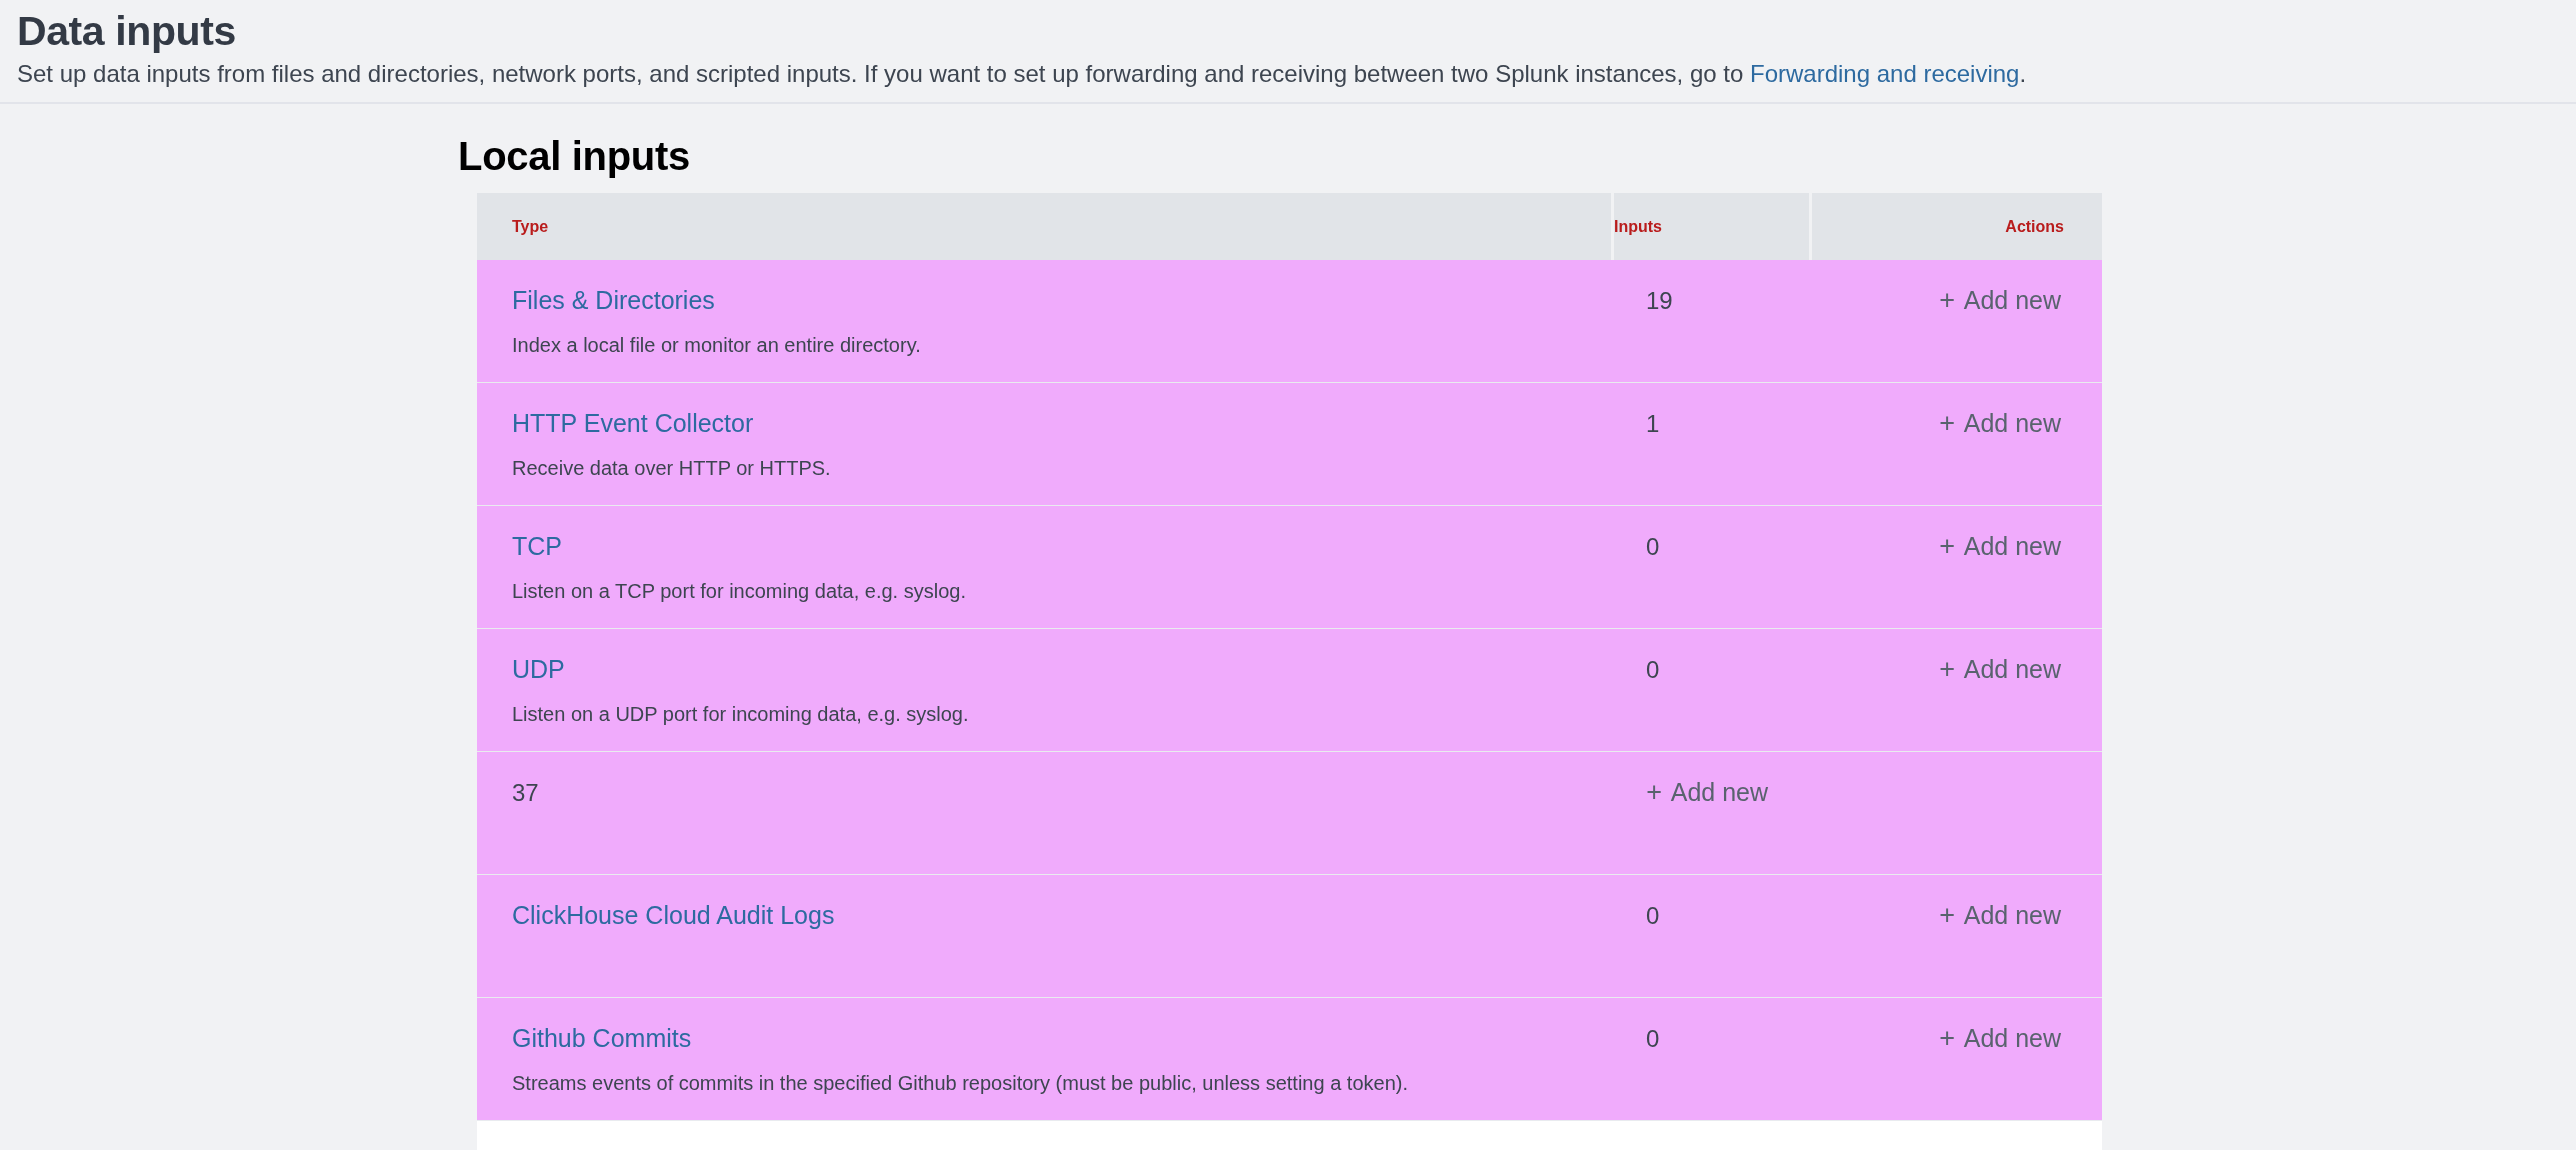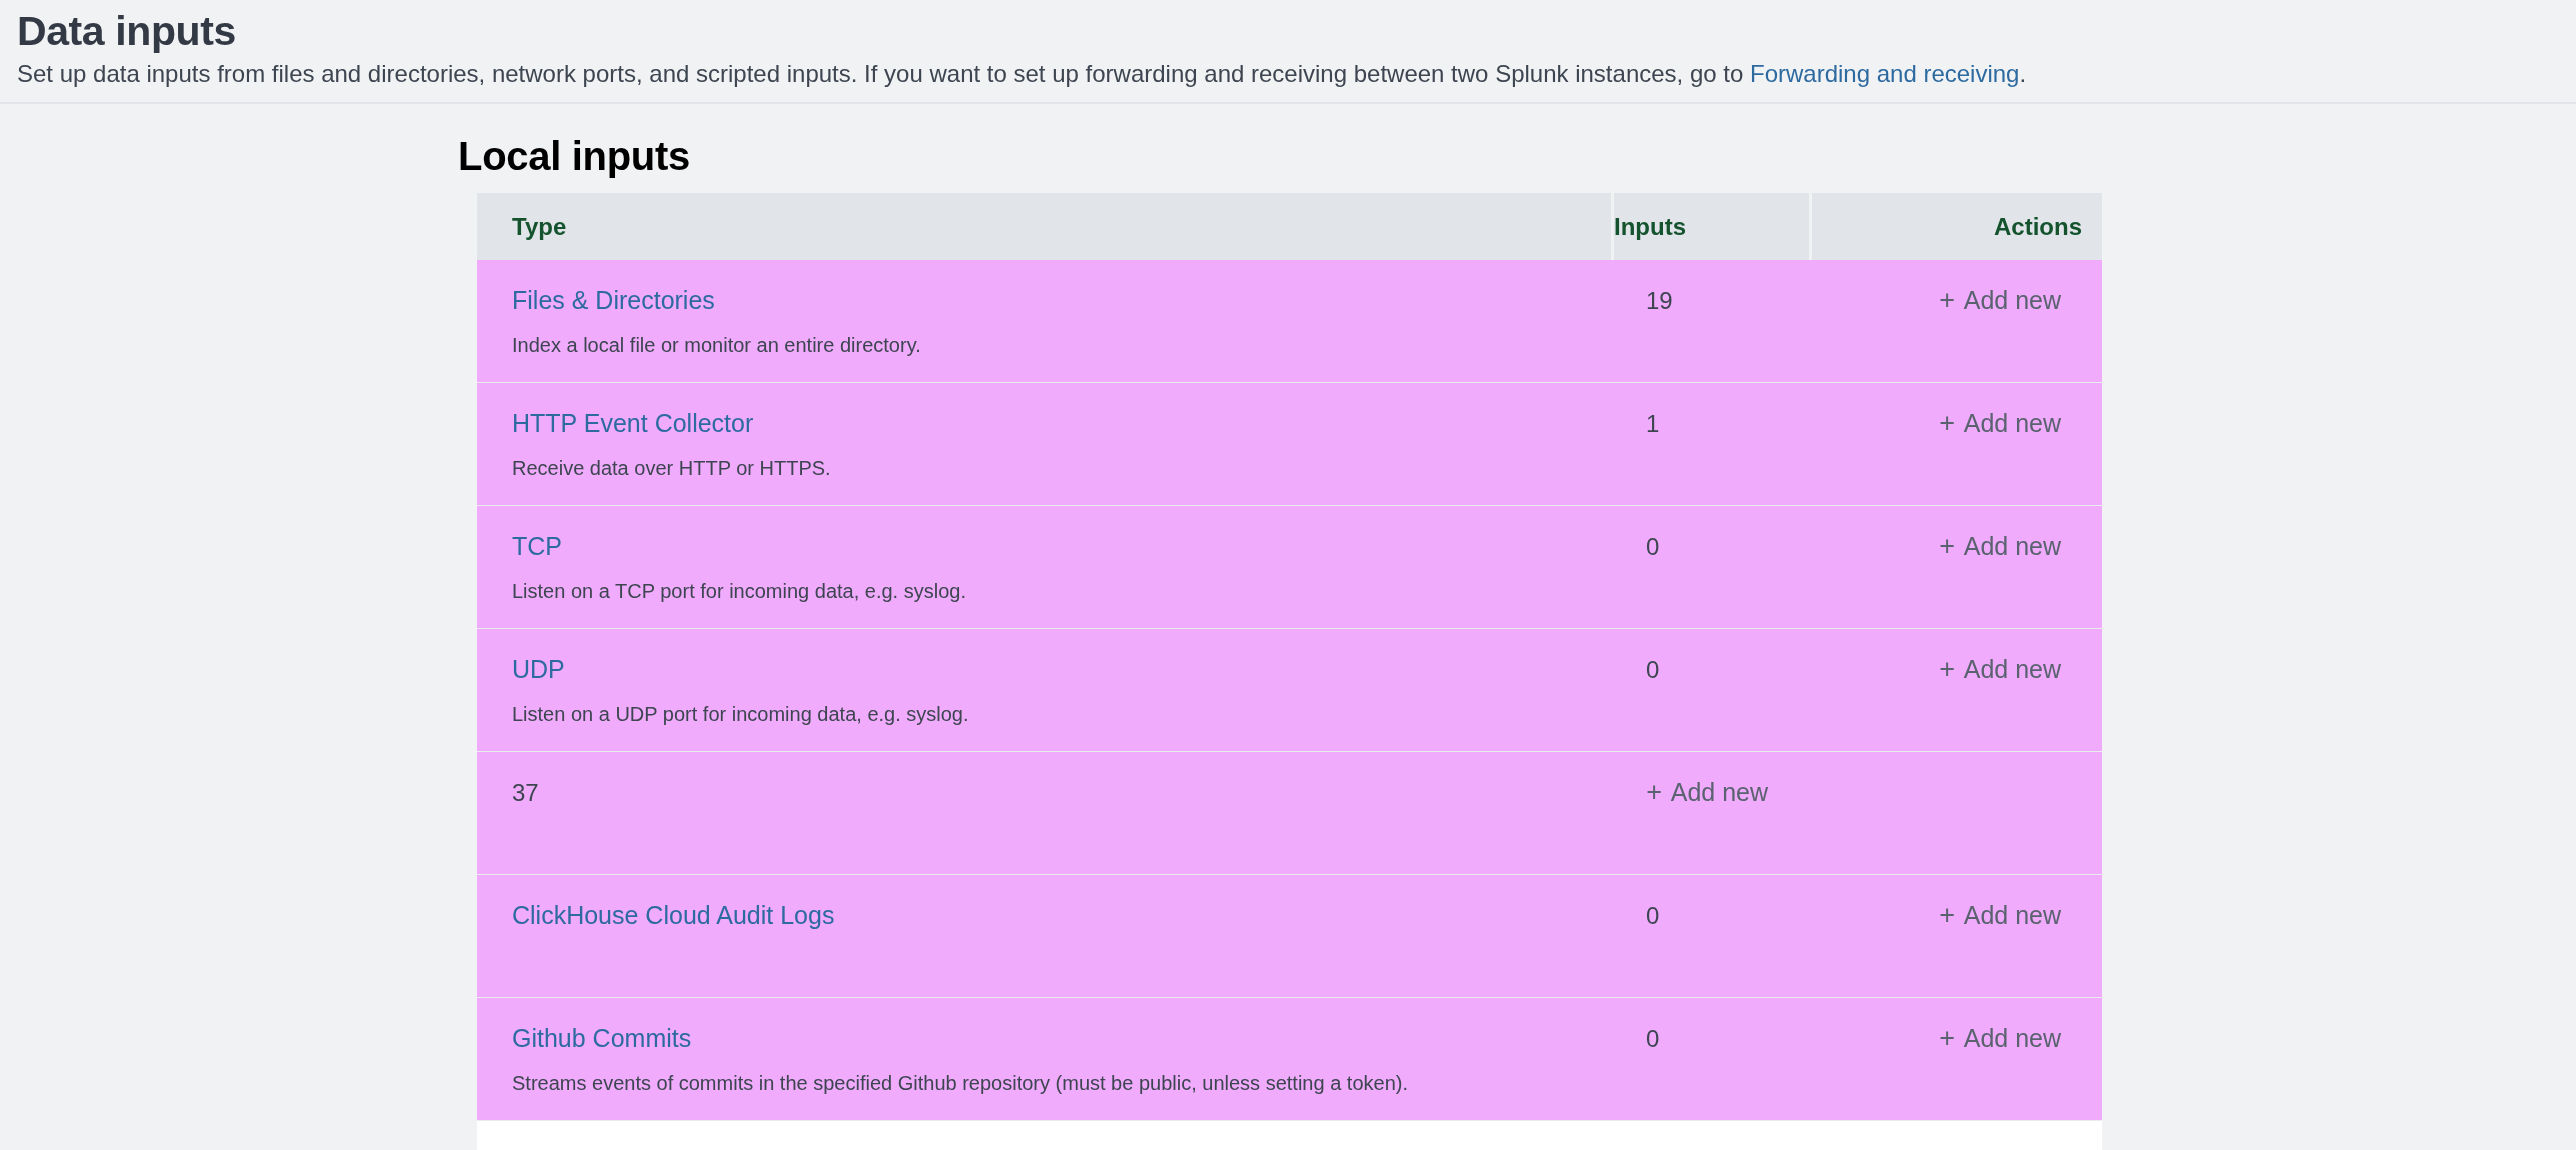--- a/index.html
+++ b/index.html
@@ -57,27 +57,27 @@
   .t-header {
     display: grid;
     grid-template-columns: 1134px 198px 293px;
     height: 67px;
     background: #e1e4e8;
   }
   .t-header .hcell {
     box-sizing: border-box;
     display: flex;
     align-items: center;
-    font-size: 24px;
+    font-size: 16px;
     font-weight: bold;
-    color: #14532d;
+    color: #b91c1c;
   }
   .hcell.h-type   { padding-left: 35px; }
   .hcell.h-inputs { border-left: 3.5px solid #f1f2f4; }
-  .hcell.h-actions{ justify-content: flex-end; padding-right: 20px; border-left: 3.5px solid #f1f2f4; text-align: right; }
+  .hcell.h-actions{ justify-content: flex-end; padding-right: 38px; border-left: 3.5px solid #f1f2f4; text-align: right; }
 
   .t-row {
     display: grid;
     grid-template-columns: 1134px 198px 293px;
     box-sizing: border-box;
     height: 123px;
     background: #f0abfc;
     border-bottom: 1.7px solid #e9ebef;
   }
   .cell { box-sizing: border-box; padding-top: 26px; font-size: 24px; }

